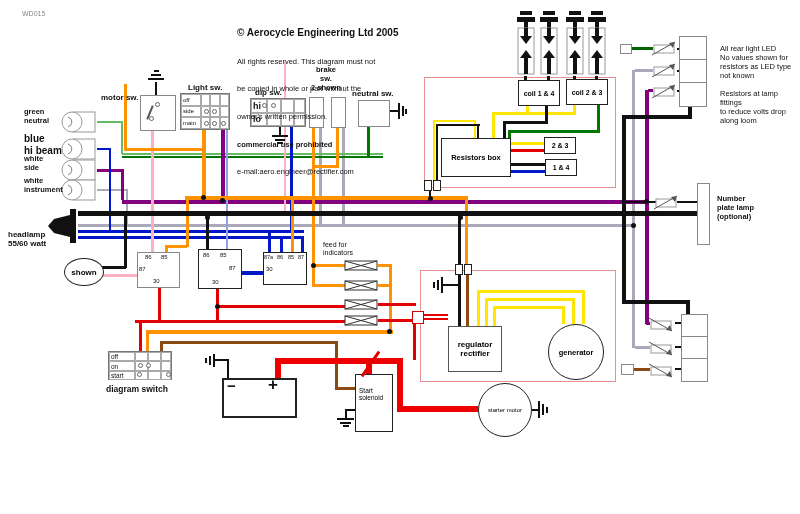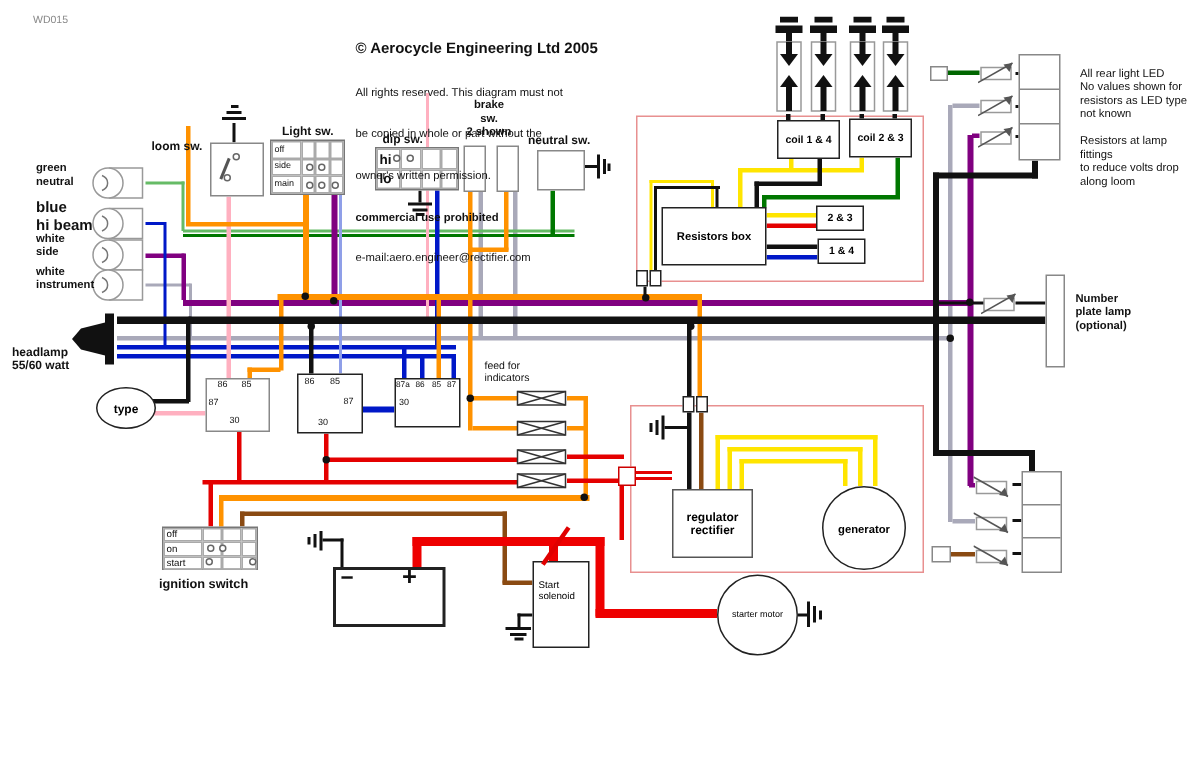--- a/index.html
+++ b/index.html
@@ -78,24 +78,24 @@
     <circle cx="13" cy="13" r="10" fill="#fff" stroke="#999"></circle>
     <path d="M9,8 c5,2 5,8 0,10" fill="none" stroke="#777"></path>
     </svg>
 
   <svg style="left:44px;top:207px" width="34" height="38">
     <rect x="26" y="2" width="6" height="34" fill="#111"></rect>
     <polygon points="26,8 26,30 10,26 4,19 10,12" fill="#111"></polygon>
     </svg>
 
   <div class="box round" style="left:64px;top:258px;width:40px;height:28px;font-size:8px;font-weight:bold">
-    <span>type</span>
-    </div>
-
-  <div class="lbl b" style="left:101px;top:93px;font-size:8px">loom sw.</div>
+    <span>shown</span>
+    </div>
+
+  <div class="lbl b" style="left:101px;top:93px;font-size:8px">motor sw.</div>
   <div class="box gb" style="left:140px;top:95px;width:36px;height:36px"></div>
   <div class="blade" style="left:149px;top:105px;width:2px;height:15px;background:#555;transform:rotate(22deg)"></div>
 
   <div class="lbl b" style="left:188px;top:83px;font-size:8px">Light sw.</div>
   <div class="grid" style="left:180px;top:93px;width:50px;height:37px;
        grid-template-columns:20px 1fr 1fr 1fr;grid-auto-rows:11.6px;font-size:6px">
     <i>
         <span>off</span>
       </i>
       <i></i>
@@ -256,21 +256,21 @@
       <i></i>
       <i></i>
       <i></i>
     <i>
         <span>start</span>
       </i>
       <i></i>
       <i></i>
       <i></i>
   </div>
-  <div class="lbl b" style="left:106px;top:384px;font-size:8.5px">ignition switch</div>
+  <div class="lbl b" style="left:106px;top:384px;font-size:8.5px">diagram switch</div>
 
   <div class="box" style="left:222px;top:378px;width:75px;height:40px;border-width:2px"></div>
   <span class="lbl b" style="left:227px;top:377px;font-size:15px">−</span>
   <span class="lbl b" style="left:268px;top:375px;font-size:17px">+</span>
 
   <div class="box" style="left:355px;top:374px;width:38px;height:58px;font-size:6.5px;
        align-items:flex-start;justify-content:flex-start;text-align:left;padding:12px 0 0 3px">
     <span style="white-space:pre-line">Start
 solenoid</span>
     </div>

